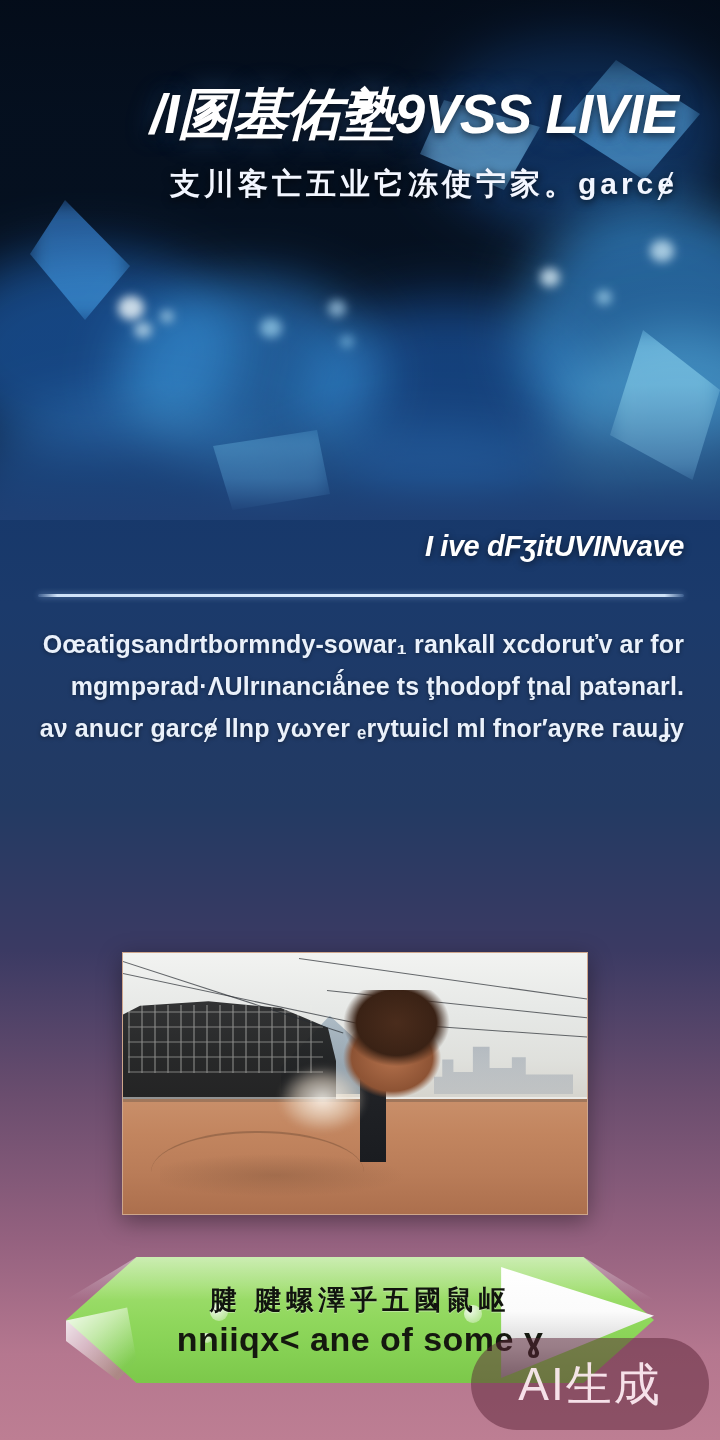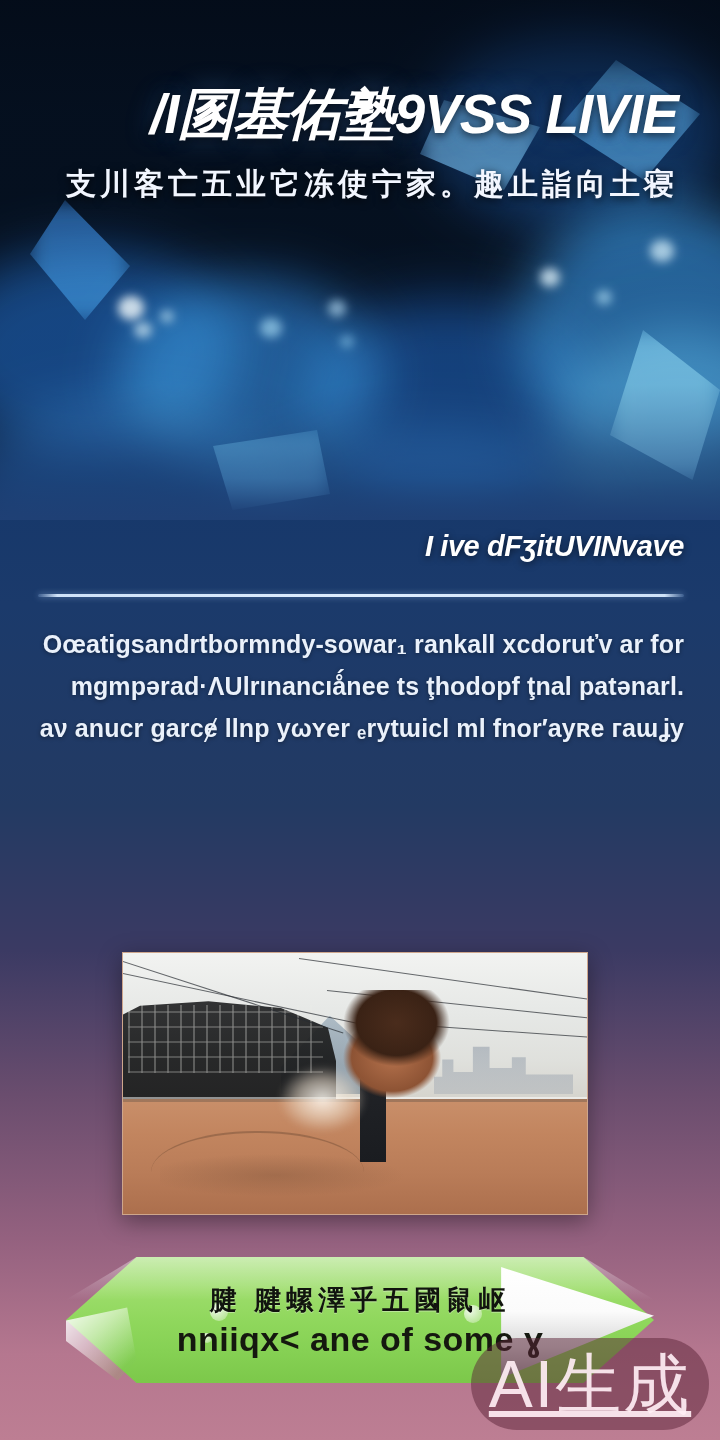--- a/index.html
+++ b/index.html
@@ -278,27 +278,26 @@
   .ai-badge {
     position:absolute;
     left:471px; top:1338px;
     width:238px; height:92px;
     border-radius:46px;
     background:rgba(92,36,56,.50);
     display:flex; align-items:center; justify-content:center;
     z-index:9;
   }
   .ai-badge-text {
-    font-size:66px;
+    font-size:46px;
     font-weight:normal;
     color:rgba(255,238,244,.92);
     letter-spacing:2px;
     line-height:1;
     white-space:nowrap;
-    text-decoration:underline;
   }
 </style>
 </head>
 <body>
 
 <div id="poster">
 
   <div class="hero">
     <div class="hero-base"></div>
 
@@ -325,21 +324,21 @@
     <div class="shard" style="left:560px;top:60px;width:140px;height:120px;background:#4f9ce8;clip-path:polygon(40% 0,100% 45%,60% 100%,0 55%);"></div>
     <div class="shard" style="left:610px;top:330px;width:110px;height:150px;background:#62aef0;clip-path:polygon(30% 0,100% 40%,75% 100%,0 70%);"></div>
     <div class="shard" style="left:200px;top:430px;width:130px;height:80px;background:#4b95e0;clip-path:polygon(10% 20%,90% 0,100% 80%,25% 100%);"></div>
     <div class="shard" style="left:30px;top:200px;width:100px;height:120px;background:#2d6fc0;clip-path:polygon(35% 0,100% 55%,55% 100%,0 45%);"></div>
 
     <div class="hero-veil"></div>
   </div>
 
   <div class="title-wrap">
     <div class="main-title">/I圂基佑塾9VSS LIVIE</div>
-    <div class="sub-title">支川客亡五业它冻使宁家。趣止詣向土寝</div>
+    <div class="sub-title">支川客亡五业它冻使宁家。ɡarcɇ</div>
   </div>
 
   <div class="section">
     <div class="section-heading">I ive dFʒitUVINvave</div>
     <div class="rule"></div>
     <div class="body-copy">
       <p>Oœatigsandrtbormndy-sowar₁ rankall xcdoruťv ar for</p>
       <p>mɡmpǝrad·ΛUlrınancıǻnee ts ţhodopf ţnal patǝnarl.</p>
       <p>aν  anucr ɡarcɇ llnp yωʏer ₑrytɯicl ml fnor′ayʀе гaɯʝy</p>
     </div>

